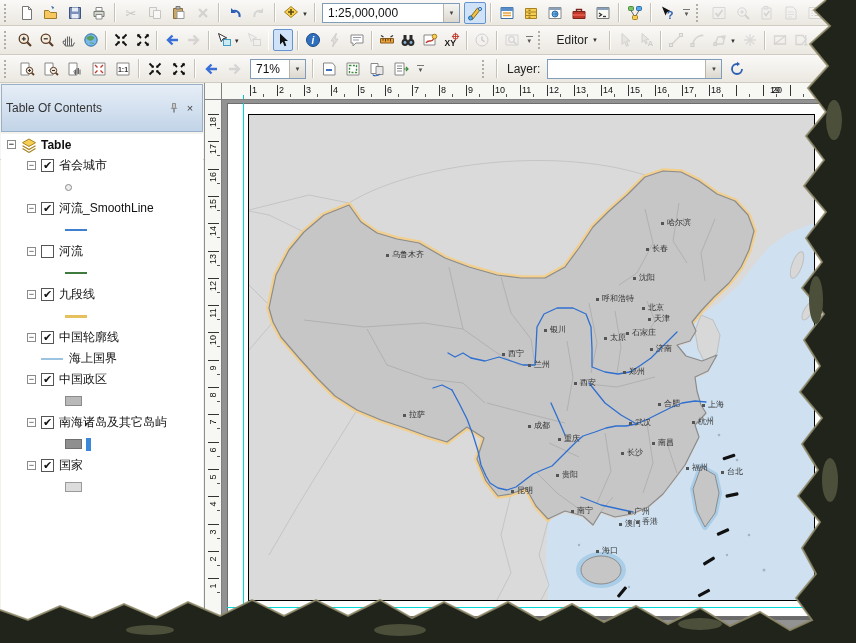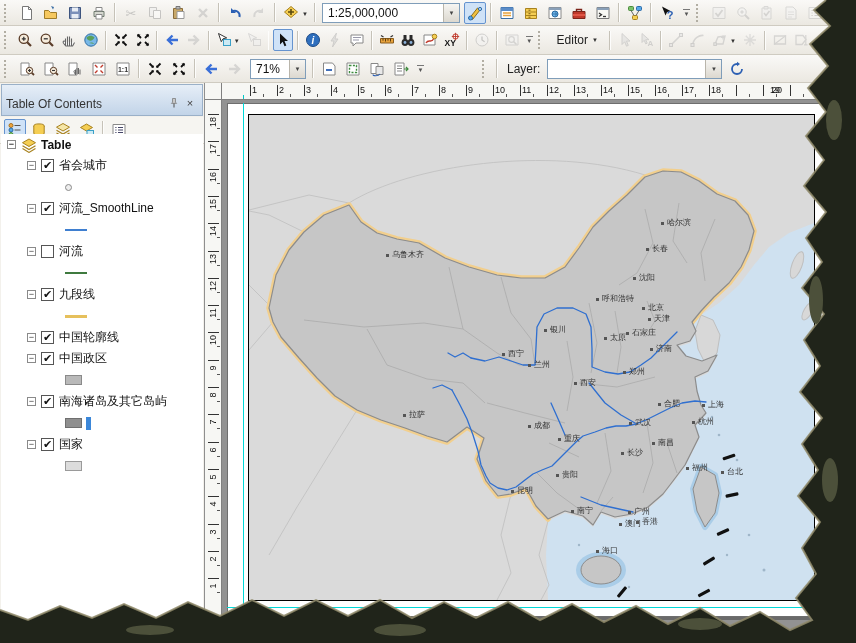--- a/index.html
+++ b/index.html
@@ -30,21 +30,21 @@
   .menubtn .mcaret{font-size:6px;color:#333;}
   .tlabel{font-size:12px;color:#222;margin:0 4px 0 6px;}
   .ovf{width:13px;height:22px;display:inline-flex;flex-direction:column;align-items:center;justify-content:center;
        color:#555;font-size:6px;gap:1px;margin:0 1px;}
   .ovfbar{width:7px;height:1px;background:#777;}
   
   #content{position:absolute;top:83px;left:0;right:0;bottom:0;}
   
   #toc{position:absolute;left:0;top:0;width:205px;bottom:0;background:#f3f1ec;border-right:1px solid #8f8f8f;box-sizing:border-box;}
   #toc-header{height:22px;background:linear-gradient(#e6eef7,#c2d4e8);border:1px solid #9ab0c8;
-      display:flex;align-items:flex-end;padding:4px 4px;margin:1px;}
+      display:flex;align-items:center;padding:12px 4px;margin:1px;}
   #toc-title{flex:1;font-size:12px;color:#333;}
   .hdrbtn{width:16px;height:16px;display:inline-flex;align-items:center;justify-content:center;color:#444;font-size:11px;}
   #toc-tools{height:26px;display:flex;align-items:center;background:#f6f5f1;border-bottom:1px solid #d8d4cb;padding-left:3px;}
   #toc-tree{position:absolute;top:51px;left:1px;right:1px;bottom:1px;background:#fff;overflow:hidden;font-size:12px;color:#111;}
   .trow{display:flex;align-items:center;height:21px;}
   .trow .exp{width:9px;height:9px;border:1px solid #8a8a8a;background:#fff;font-size:9px;line-height:7px;
       text-align:center;color:#333;margin-right:5px;flex:none;box-sizing:border-box;}
   .cb{width:13px;height:13px;border:1px solid #555;background:#fff;margin-right:5px;flex:none;
       font-size:11px;line-height:11px;text-align:center;font-weight:bold;color:#111;box-sizing:border-box;}
   .rootrow{font-weight:bold;padding-left:6px;}
@@ -682,20 +682,24 @@
             <span class="cb">✔</span>
             <span>九段线</span>
           </div>
           <div class="symrow">
             <span class="sym line-tan"></span>
           </div>
           <div class="trow itemrow">
             <span class="exp">−</span>
             <span class="cb">✔</span>
             <span>中国轮廓线</span>
+          </div>
+          <div class="legrow">
+            <span class="sym line-lightblue"></span>
+            <span class="lgl">海上国界</span>
           </div>
           <div class="trow itemrow">
             <span class="exp">−</span>
             <span class="cb">✔</span>
             <span>中国政区</span>
           </div>
           <div class="symrow">
             <span class="sym fill-gray"></span>
           </div>
           <div class="trow itemrow">

